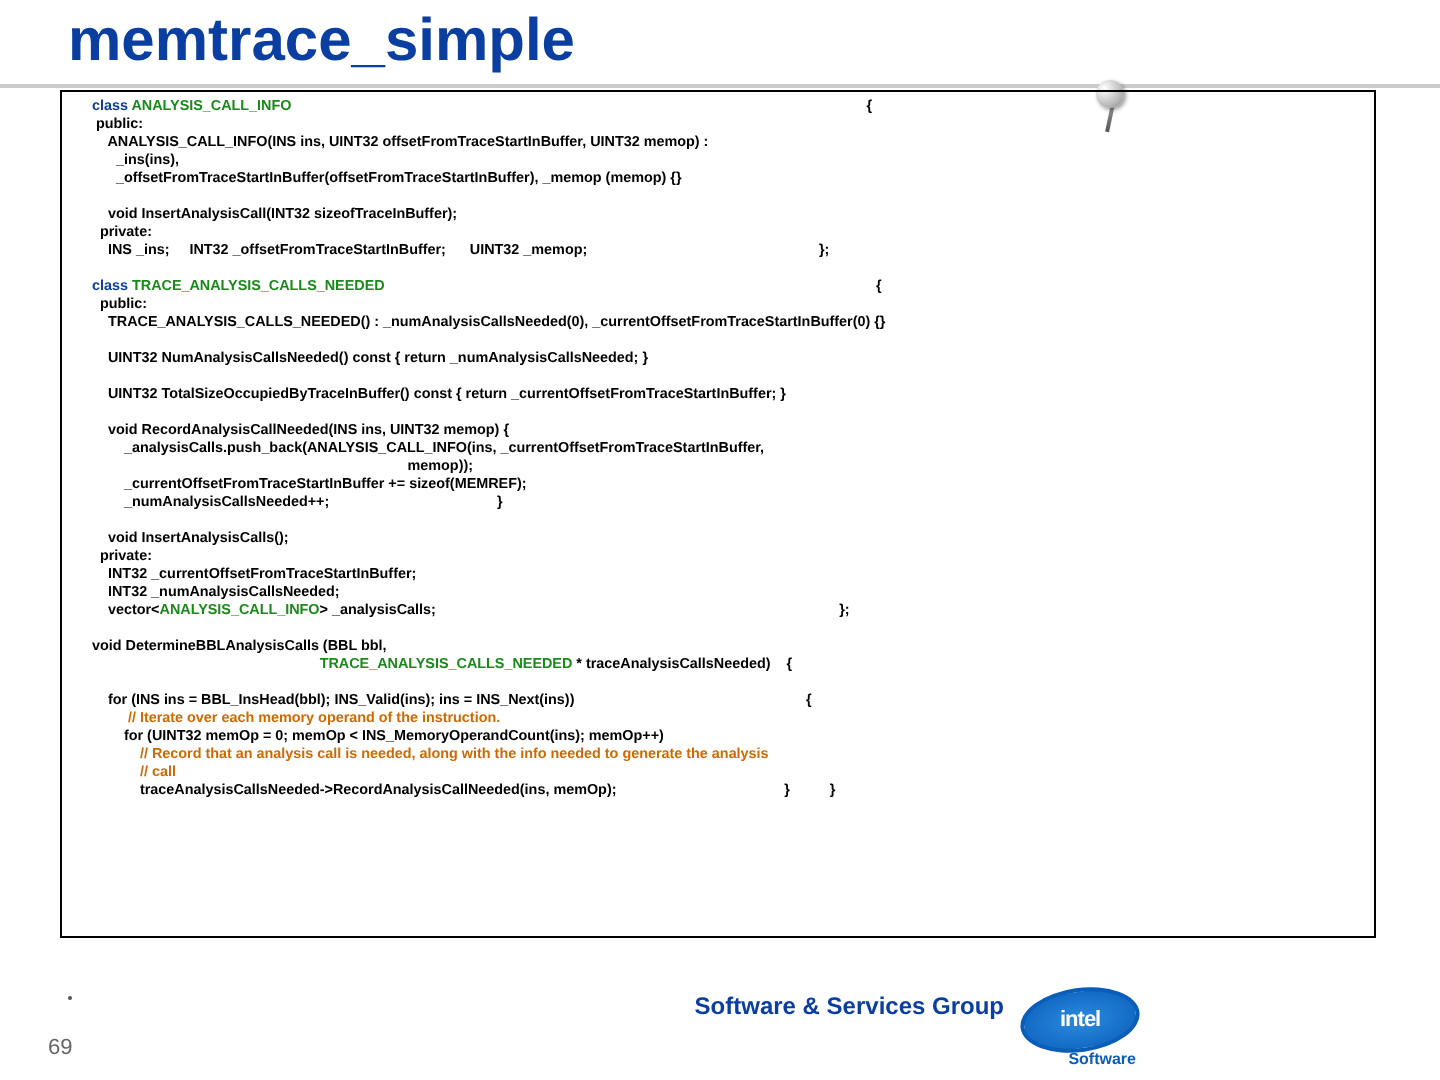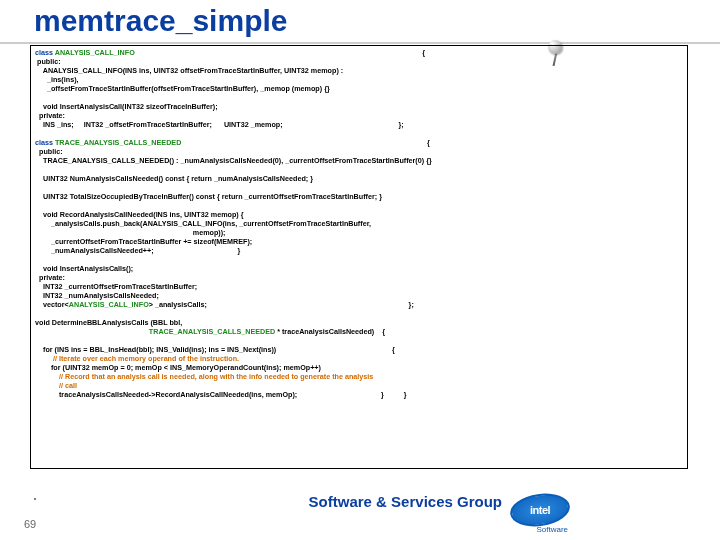--- a/index.html
+++ b/index.html
@@ -36,37 +36,37 @@
     background: #ccc;
   }
   .codebox {
     position: absolute;
     top: 45px;
     left: 30px;
     width: 658px;
     height: 424px;
     border: 1px solid #000;
     box-sizing: border-box;
-    padding: 2px 4px;
+    padding: 2px 15px;
     font-family: Verdana, Arial, sans-serif;
     font-size: 7.2px;
     line-height: 1.25;
     font-weight: 700;
     color: #000;
     white-space: pre;
     overflow: hidden;
   }
   .kw { color: #0a3ea0; }
   .cls { color: #1a8a1a; }
   .cmt { color: #d06a00; }
   .footer-text {
     position: absolute;
     bottom: 30px;
     right: 82px;
-    font-size: 15px;
+    font-size: 12px;
     font-weight: 700;
     color: #0a3ea0;
   }
   .logo {
     position: absolute;
     bottom: 8px;
     right: 14px;
     width: 62px;
     height: 42px;
   }
@@ -90,21 +90,21 @@
     font-weight: 700;
     transform: rotate(8deg);
     letter-spacing: -0.5px;
   }
   .logo .sw {
     position: absolute;
     bottom: -2px;
     right: 2px;
     font-size: 8px;
     color: #0a5db8;
-    font-weight: 400;
+    font-weight: 700;
   }
   .slide-num {
     position: absolute;
     bottom: 10px;
     left: 6px;
     font-size: 11px;
     color: #666;
     margin-left: 18px;
   }
   .pin {

